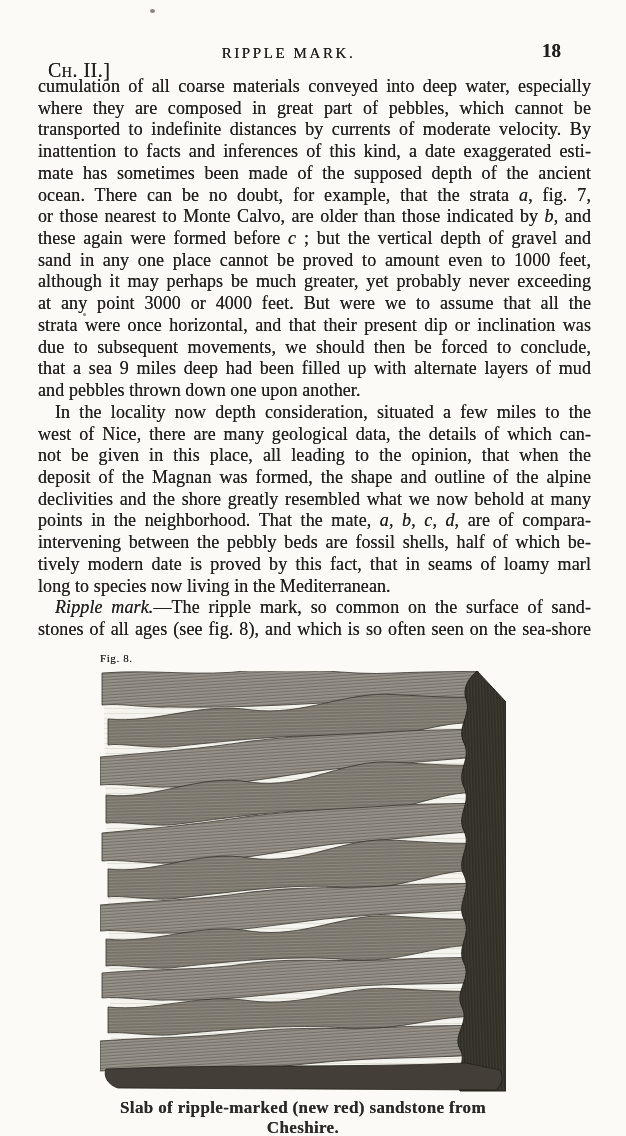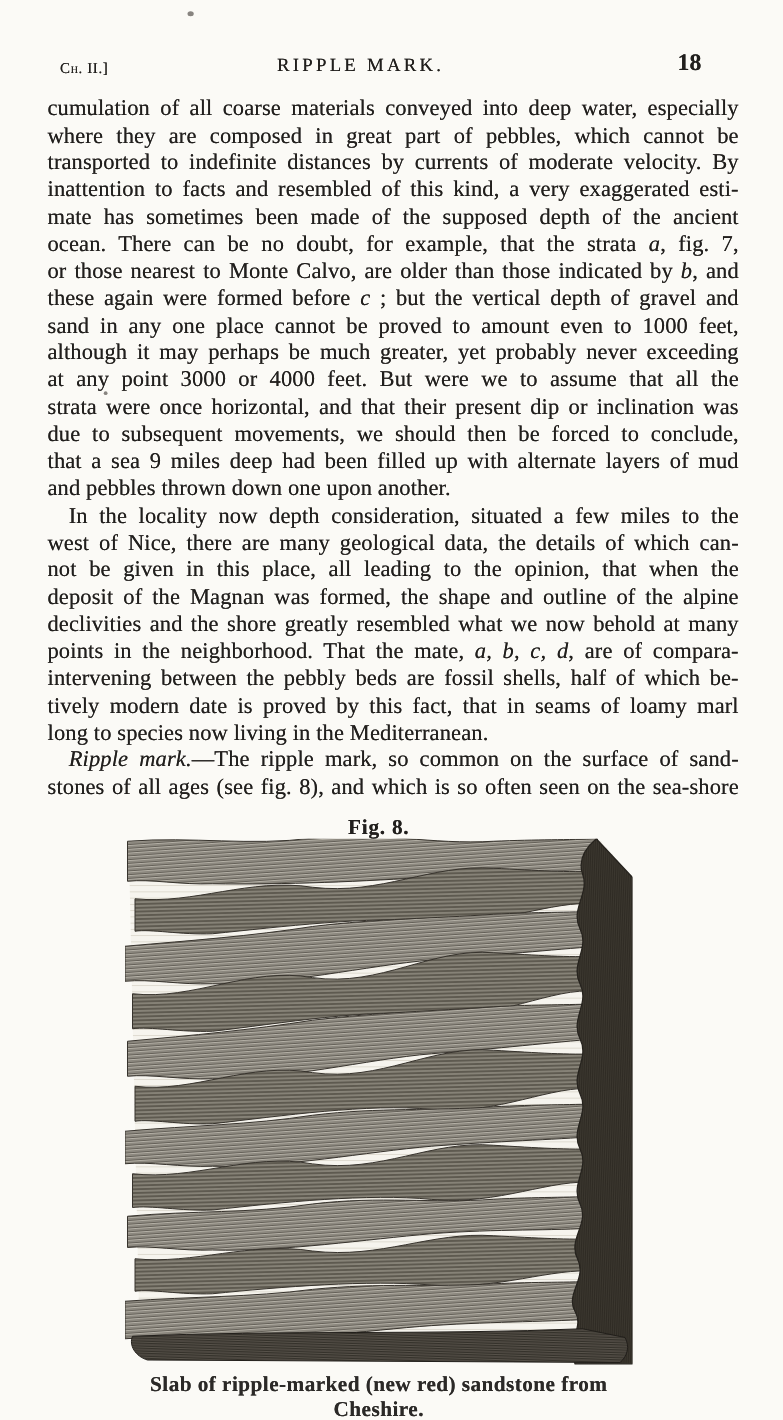--- a/index.html
+++ b/index.html
@@ -6,21 +6,21 @@
   body{
     width:626px;height:1136px;position:relative;overflow:hidden;
     background:#fbfaf6;
     font-family:"Liberation Serif","DejaVu Serif",serif;
     color:#211f1d;
   }
   .page{position:absolute;inset:0;}
   
   .hdr{position:absolute;left:38px;top:42px;width:553px;height:24px;}
   .hdr .ch{
-    position:absolute;left:10px;top:5px;font-size:12px;font-variant:small-caps;
+    position:absolute;left:10px;top:17px;font-size:20px;font-variant:small-caps;
     letter-spacing:.5px;text-shadow:0 0 .35px rgba(33,31,29,.9);
   }
   .hdr .run{
     position:absolute;left:50%;top:3px;transform:translateX(-50%);margin-left:-26px;
     font-size:15px;letter-spacing:2.6px;white-space:nowrap;
     text-shadow:0 0 .4px rgba(33,31,29,.9);
   }
   .hdr .pg{
     position:absolute;right:30px;top:-2px;font-size:19px;font-weight:700;
     text-shadow:0 0 .3px rgba(33,31,29,.8);
@@ -30,22 +30,22 @@
     position:absolute;left:38px;top:76px;width:553px;
     font-size:18px;line-height:21.72px;letter-spacing:.1px;
     text-shadow:0 0 .35px rgba(33,31,29,.85);
   }
   .line{text-align:justify;text-align-last:justify;}
   .line.flush{text-align-last:left;}
   .line.ind{padding-left:17px;}
   .line i{font-style:italic;}
   
   .fig-label{
-    position:absolute;left:100px;top:652px;width:406px;text-align:center;
-    font-size:17px;font-weight:700;letter-spacing:.6px;
+    position:absolute;left:100px;top:652px;width:406px;
+    font-size:11px;font-weight:400;letter-spacing:.6px;
     text-shadow:0 0 .3px rgba(33,31,29,.8);
   }
   .figure{position:absolute;left:100px;top:671px;width:406px;height:421px;}
   .figure svg{display:block;width:406px;height:421px;}
   .fig-caption{
     position:absolute;left:100px;top:1098px;width:406px;text-align:center;
     font-size:17px;font-weight:700;letter-spacing:.35px;color:#2b2927;
     text-shadow:0 0 .35px rgba(43,41,39,.8);
   }
   
@@ -62,21 +62,21 @@
   <div class="hdr">
     <span class="ch">Ch. II.]</span>
     <span class="run">RIPPLE MARK.</span>
     <span class="pg">18</span>
   </div>
 
   <div class="body-text">
       <div class="line"><span>cumulation of all coarse materials conveyed into deep water, especially</span></div>
       <div class="line"><span>where they are composed in great part of pebbles, which cannot be</span></div>
       <div class="line"><span>transported to indefinite distances by currents of moderate velocity. By</span></div>
-      <div class="line"><span>inattention to facts and resembled of this kind, a very exaggerated esti-</span></div>
+      <div class="line"><span>inattention to facts and inferences of this kind, a date exaggerated esti-</span></div>
       <div class="line"><span>mate has sometimes been made of the supposed depth of the ancient</span></div>
       <div class="line"><span>ocean. There can be no doubt, for example, that the strata </span><i>a</i><span>, fig. 7,</span></div>
       <div class="line"><span>or those nearest to Monte Calvo, are older than those indicated by </span><i>b</i><span>, and</span></div>
       <div class="line"><span>these again were formed before </span><i>c</i><span> ; but the vertical depth of gravel and</span></div>
       <div class="line"><span>sand in any one place cannot be proved to amount even to 1000 feet,</span></div>
       <div class="line"><span>although it may perhaps be much greater, yet probably never exceeding</span></div>
       <div class="line"><span>at any point 3000 or 4000 feet. But were we to assume that all the</span></div>
       <div class="line"><span>strata were once horizontal, and that their present dip or inclination was</span></div>
       <div class="line"><span>due to subsequent movements, we should then be forced to conclude,</span></div>
       <div class="line"><span>that a sea 9 miles deep had been filled up with alternate layers of mud</span></div>

